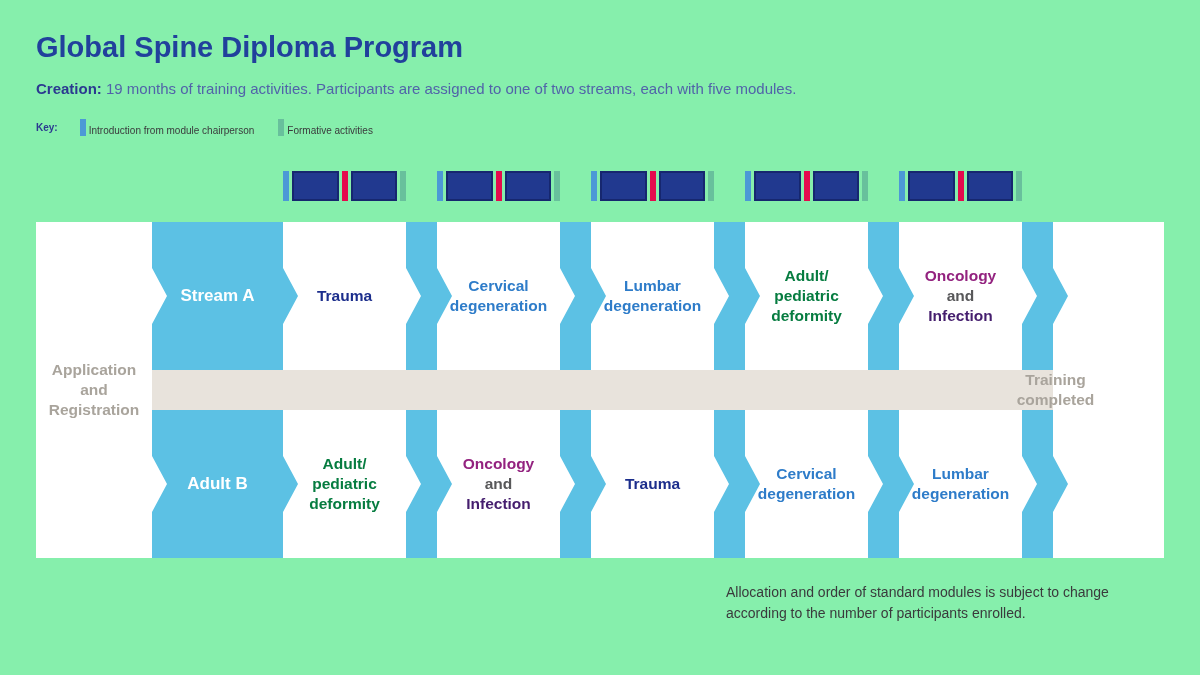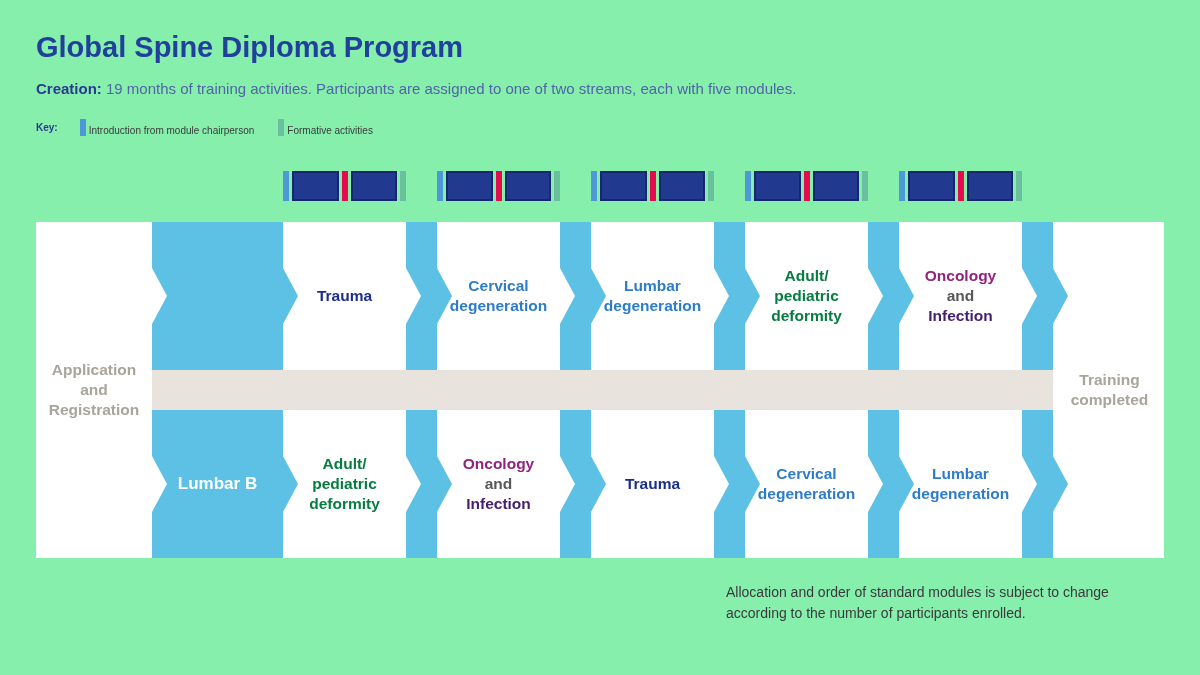--- a/index.html
+++ b/index.html
@@ -160,24 +160,25 @@
     <svg class="band" style="left:832px;top:188px" width="46" height="148" viewBox="0 0 46 148" preserveAspectRatio="none">
         <polygon points="0,0 31,0 31,46 46,74 31,102 31,148 0,148 0,102 15,74 0,46" fill="#5CC1E4"></polygon>
       </svg>
     <svg class="band" style="left:986px;top:188px" width="46" height="148" viewBox="0 0 46 148" preserveAspectRatio="none">
         <polygon points="0,0 31,0 31,46 46,74 31,102 31,148 0,148 0,102 15,74 0,46" fill="#5CC1E4"></polygon>
       </svg>
 
     <div class="endpoint-label" style="left:0;width:116px">Application
 and
 Registration</div>
-    <div class="endpoint-label" style="left:1017px;width:113px">Training
+    <div class="endpoint-label" style="left:963px;width:113px">Training
 completed</div>
 
-    <div class="stream-name" style="top:188px">Lumbar B</div>
+    <div class="stream-name" style="top:0">Stream A</div>
+    <div class="stream-name" style="top:188px">Adult B</div>
 
     <div class="module" style="left: 247px; top: 0px; color: rgb(28, 46, 140);">Trauma</div>
     <div class="module" style="left: 401px; top: 0px; color: rgb(46, 124, 201);">Cervical
 degeneration</div>
     <div class="module" style="left: 555px; top: 0px; color: rgb(46, 124, 201);">Lumbar
 degeneration</div>
     <div class="module" style="left: 709px; top: 0px; color: rgb(6, 124, 64);">Adult/
 pediatric
 deformity</div>
     <div class="module" style="left:863px;top:0">

